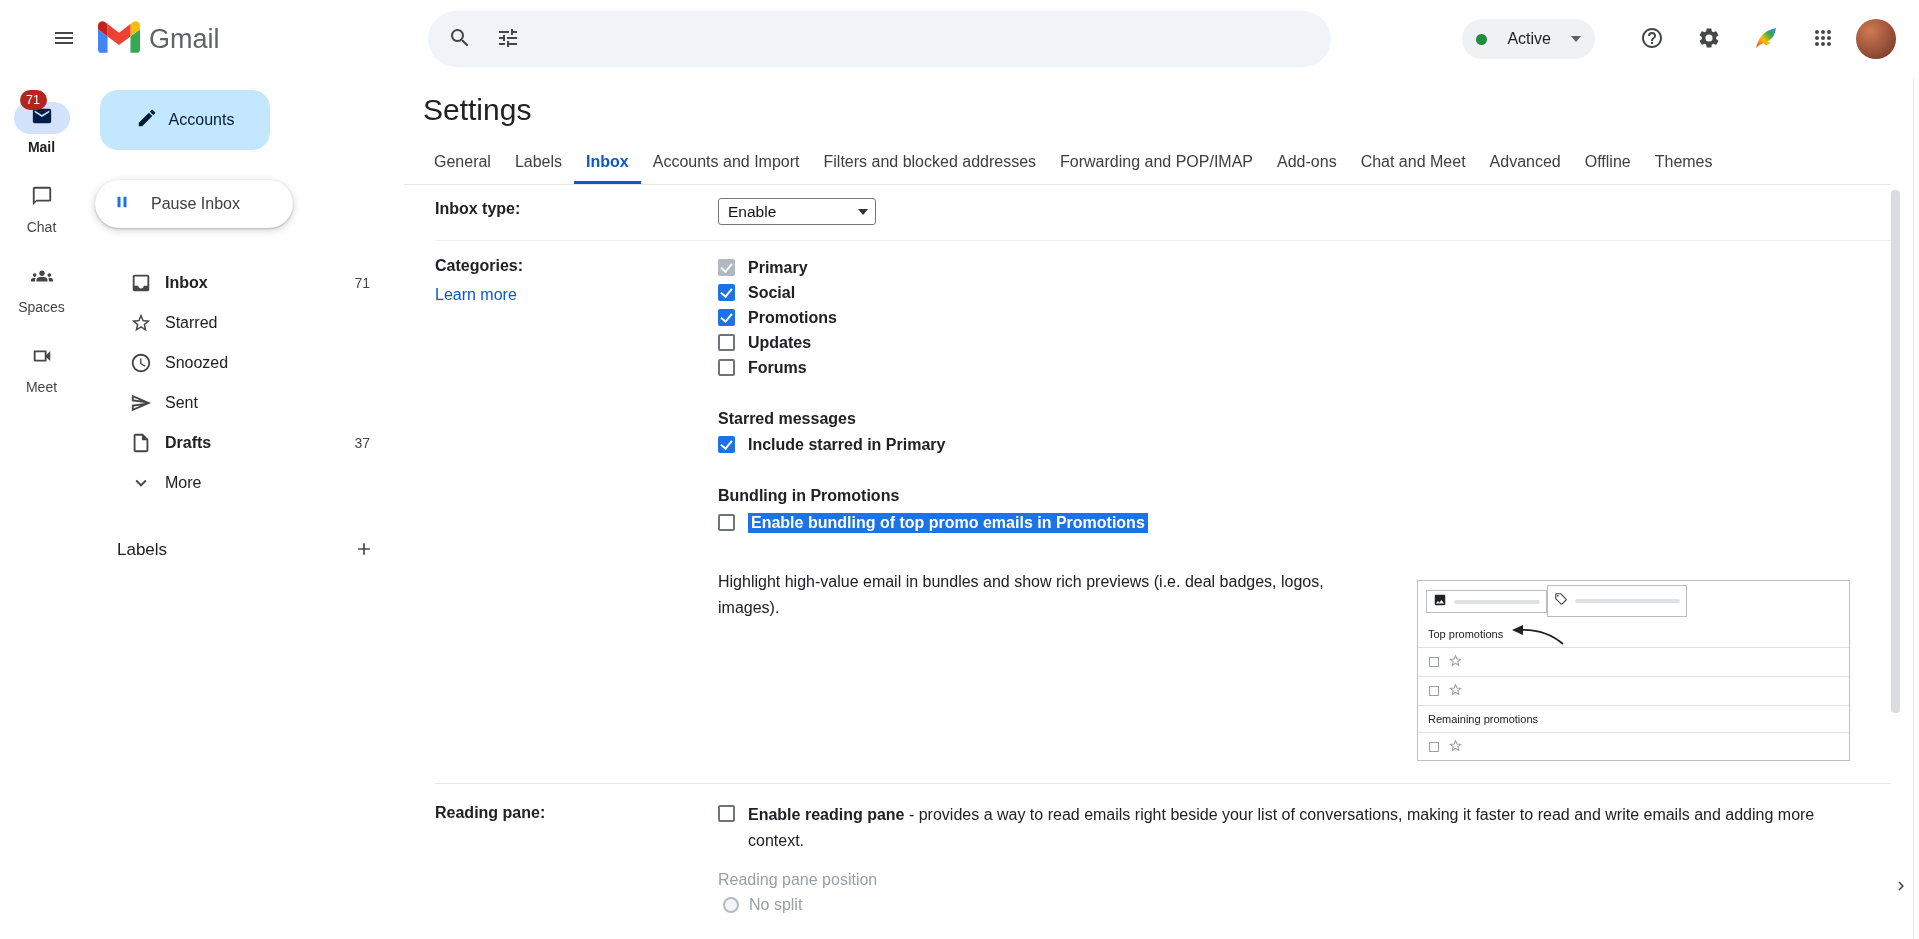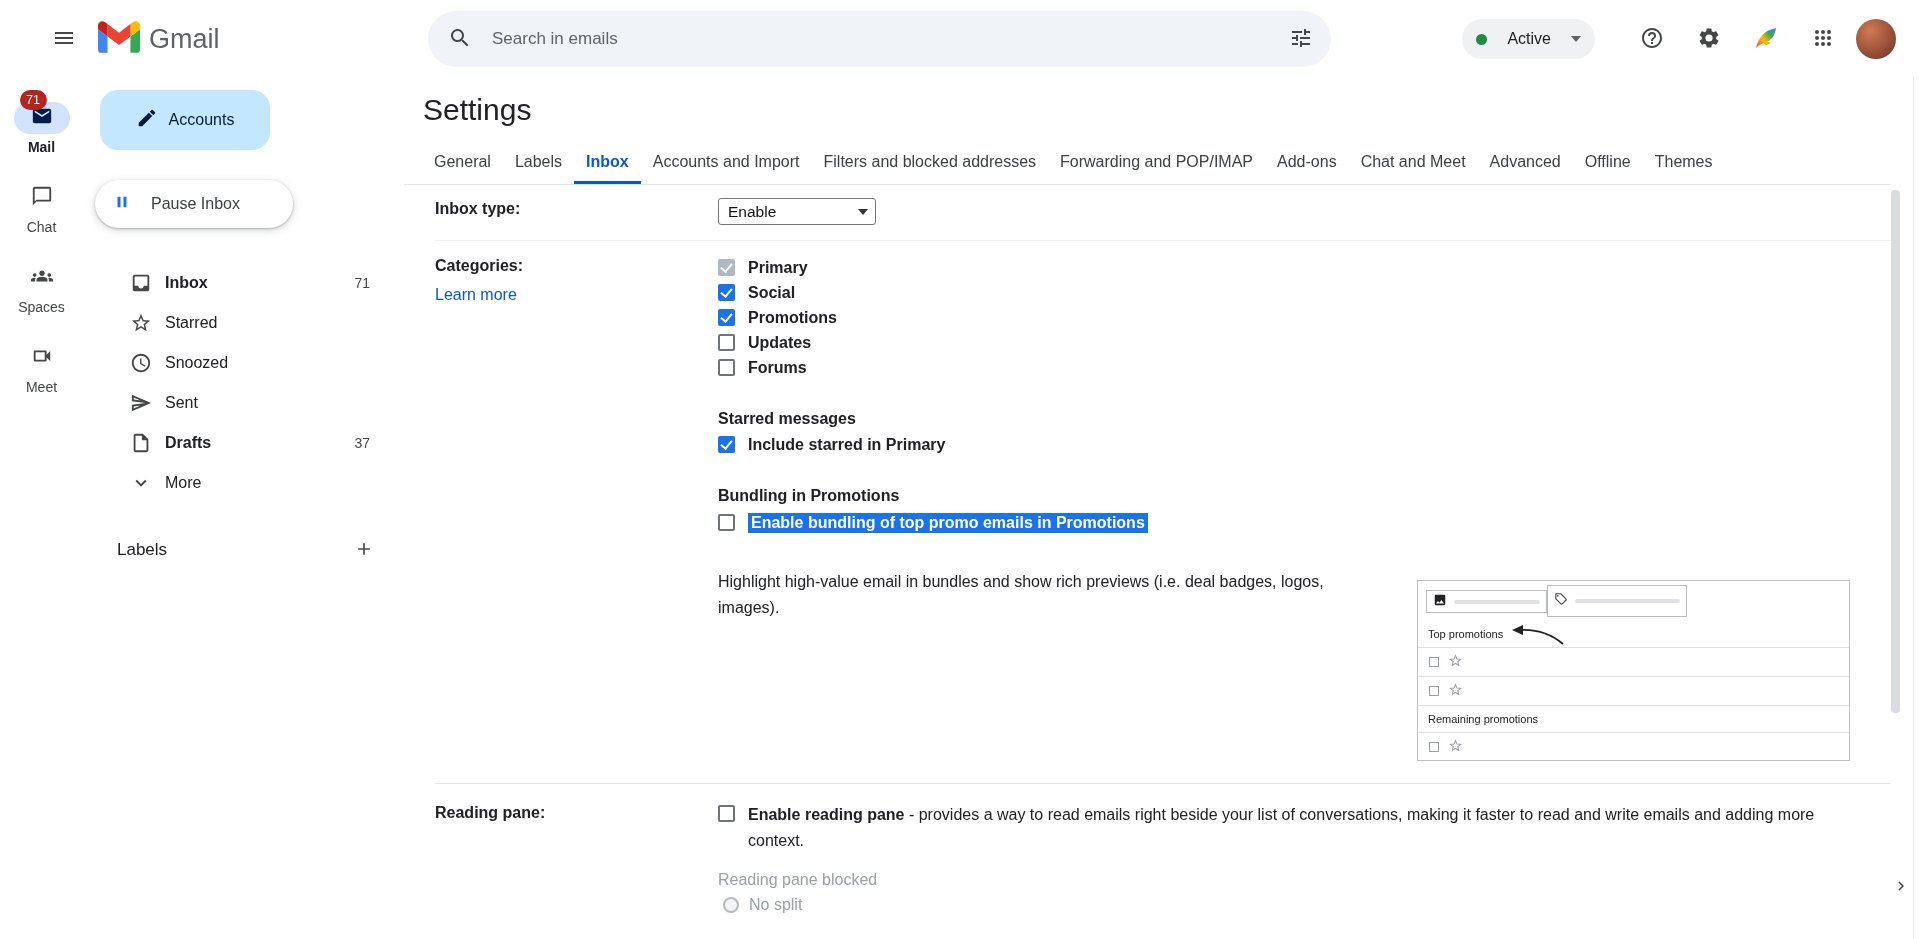--- a/index.html
+++ b/index.html
@@ -125,21 +125,20 @@
       </svg></span>
       <span class="logo-text">Gmail</span>
     </div>
 
     <div class="search">
       <button class="icon-btn">
         <span><svg width="24" height="24" viewBox="0 0 24 24">
               <path fill="#444746" d="M15.5 14h-.79l-.28-.27a6.5 6.5 0 1 0-.7.7l.27.28v.79l5 4.99L20.49 19l-4.99-5zm-6 0A4.5 4.5 0 1 1 14 9.5 4.5 4.5 0 0 1 9.5 14z"></path>
             </svg></span>
       </button>
-      <input class="search-input" type="text" placeholder="Search in emails" style="">
       <button class="icon-btn">
         <span><svg width="24" height="24" viewBox="0 0 24 24">
               <path fill="#444746" d="M3 17v2h6v-2H3zM3 5v2h10V5H3zm10 16v-2h8v-2h-8v-2h-2v6h2zM7 9v2H3v2h4v2h2V9H7zm14 4v-2H11v2h10zm-6-4h2V7h4V5h-4V3h-2v6z"></path>
             </svg></span>
       </button>
     </div>
 
     <div class="header-right">
       <div class="status-pill">
         <span class="status-dot"></span>
@@ -369,21 +368,21 @@
 
       <div class="row row-reading">
         <div class="row-label">Reading pane:</div>
         <div>
           <div class="reading-content">
             <span class="cbx unchecked mt3"></span>
             <div class="reading-text">
               <b>Enable reading pane</b><span> - provides a way to read emails right beside your list of conversations, making it faster to read and write emails and adding more context.</span>
             </div>
           </div>
-          <div class="position-header muted">Reading pane blocked</div>
+          <div class="position-header muted">Reading pane position</div>
           <div class="radio-row">
             <span class="radio"></span>
             <span class="radio-label muted">No split</span>
           </div>
         </div>
       </div>
 
     </div>
 
     <div class="preview">

